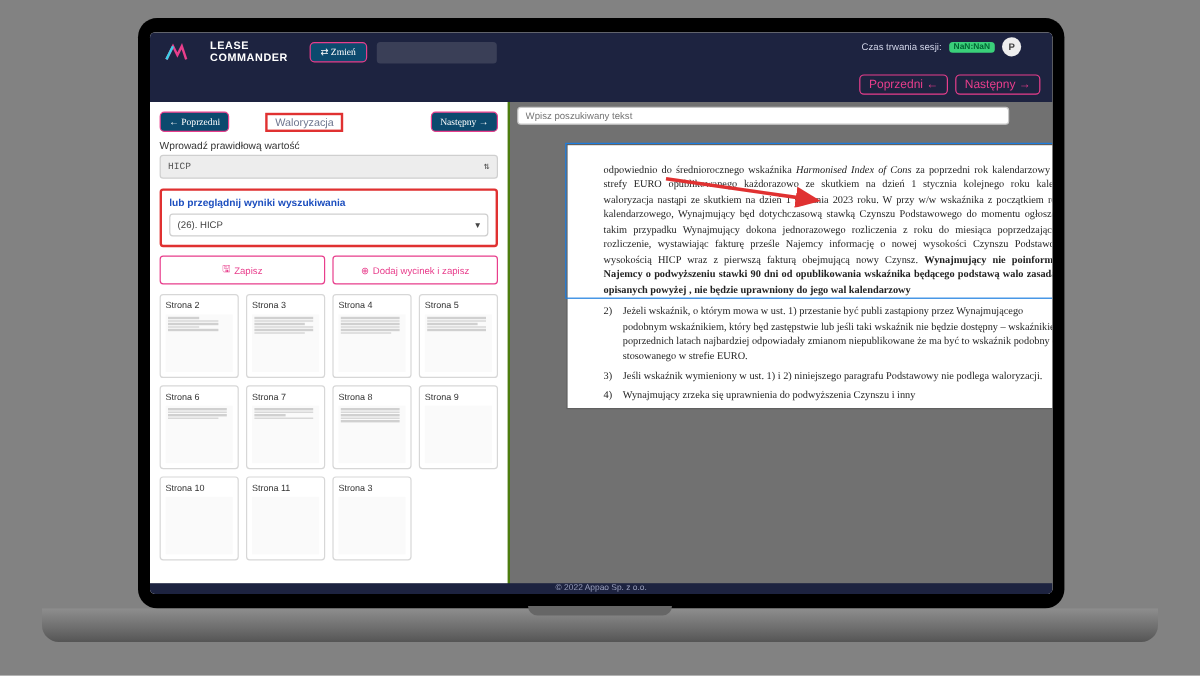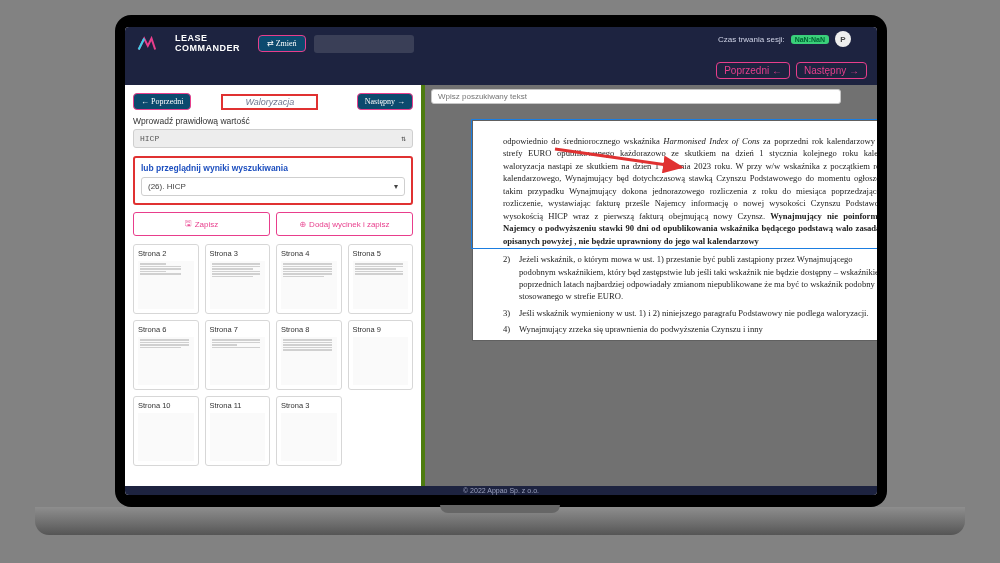--- a/index.html
+++ b/index.html
@@ -97,36 +97,35 @@
   .tb-nav2 .btn { font-size:10px; padding:2px 7px;}
 
   
   .content {
     display:flex;
     height: calc(100% - 58px);
   }
   .left-panel {
     width: 300px;
     padding:8px;
-    border-right:4px solid #4d7c0f;
+    border-right:2px solid #4d7c0f;
     overflow:hidden;
   }
   .lp-head {
     display:flex;
     align-items:center;
     gap:30px;
     margin-bottom:6px;
   }
   .btn-small { font-size:8px; padding:3px 7px; }
   .lbl-valor {
     color:#6f7790;
     font-size:9px;
     border:2px solid #e03131;
-    padding:1px 22px;
-    font-style:italic;
+    padding:1px 6px;
   }
   .sub-label { font-size:8.5px; color:#333; margin:2px 0 3px; }
   .select {
     width:100%;
     border:1px solid #cfcfcf;
     background:#ededed;
     border-radius:3px;
     padding:4px 6px;
     font-size:8px;
     color:#555;

